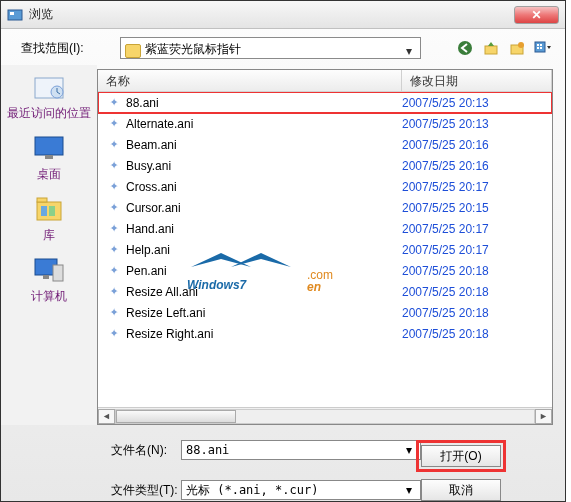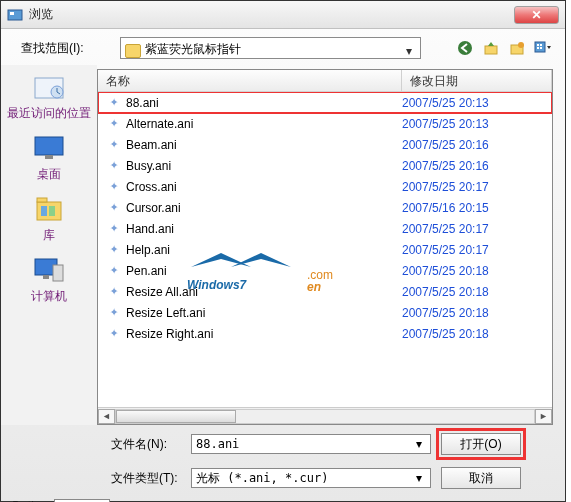--- a/index.html
+++ b/index.html
@@ -30,27 +30,27 @@
 .rows { flex: 1; overflow: hidden; }
 .row { display: flex; height: 21px; align-items: center; padding-left: 10px; }
 .row .ic { width: 12px; height: 12px; margin-right: 6px; display: flex; align-items: center; justify-content: center; color: #7aa0d8; font-size: 11px; }
 .row .nm { flex: 1; color: #000; }
 .row .dt { width: 150px; color: #1d4ed8; }
 .row.highlight { outline: 2px solid #e33; outline-offset: -1px; background: #fff; }
 .scrollbar-h { height: 17px; background: #f0f0f0; border-top: 1px solid #ccc; display: flex; align-items: center; }
 .sb-btn { width: 17px; height: 15px; border: 1px solid #aaa; background: #f7f7f7; display: flex; align-items: center; justify-content: center; color: #555; font-size: 9px; }
 .sb-track { flex: 1; height: 15px; border: 1px solid #ccc; background: #efefef; position: relative; }
 .sb-thumb { position: absolute; left: 0; top: 0; height: 13px; width: 120px; background: linear-gradient(#fafafa,#ddd); border: 1px solid #aaa; }
-.bottom { padding: 8px 12px 4px 110px; display: flex; gap: 10px; align-items: center; }
+.bottom { padding: 8px 12px 4px 110px; display: flex; align-items: center; }
 .bottom label { width: 70px; }
 .filecombo { width: 240px; height: 20px; border: 1px solid #888; background: #fff; display: flex; align-items: center; padding: 0 4px; }
 .filecombo .txt { flex: 1; font-family: "MS Sans Serif", monospace; }
 .filecombo .dd { width: 14px; text-align: center; }
 .btn { width: 80px; height: 22px; border: 1px solid #888; background: linear-gradient(#fdfdfd,#e6e6e6); display: flex; align-items: center; justify-content: center; }
-.btn.primary-outline { outline: 3px solid #e33; outline-offset: 2px; }
+.btn.primary-outline { outline: 3px solid #e33; outline-offset: 2px; margin-top: 12px; }
 .preview-row { display: flex; align-items: flex-start; padding: 6px 12px; gap: 14px; }
 .preview-box { width: 56px; height: 56px; border: 1px solid #888; background: #fff; display: flex; align-items: center; justify-content: center; }
 .watermark { position: absolute; left: 180px; top: 248px; pointer-events: none; }
 </style>
 </head>
 <body>
 
 <div class="dialog">
 
   <div class="titlebar">
@@ -172,21 +172,21 @@
             <span class="dt">2007/5/25 20:16</span>
           </div>
           <div class="row">
             <span class="ic">✦</span>
             <span class="nm">Cross.ani</span>
             <span class="dt">2007/5/25 20:17</span>
           </div>
           <div class="row">
             <span class="ic">✦</span>
             <span class="nm">Cursor.ani</span>
-            <span class="dt">2007/5/16 20:15</span>
+            <span class="dt">2007/5/25 20:15</span>
           </div>
           <div class="row">
             <span class="ic">✦</span>
             <span class="nm">Hand.ani</span>
             <span class="dt">2007/5/25 20:17</span>
           </div>
           <div class="row">
             <span class="ic">✦</span>
             <span class="nm">Help.ani</span>
             <span class="dt">2007/5/25 20:17</span>

